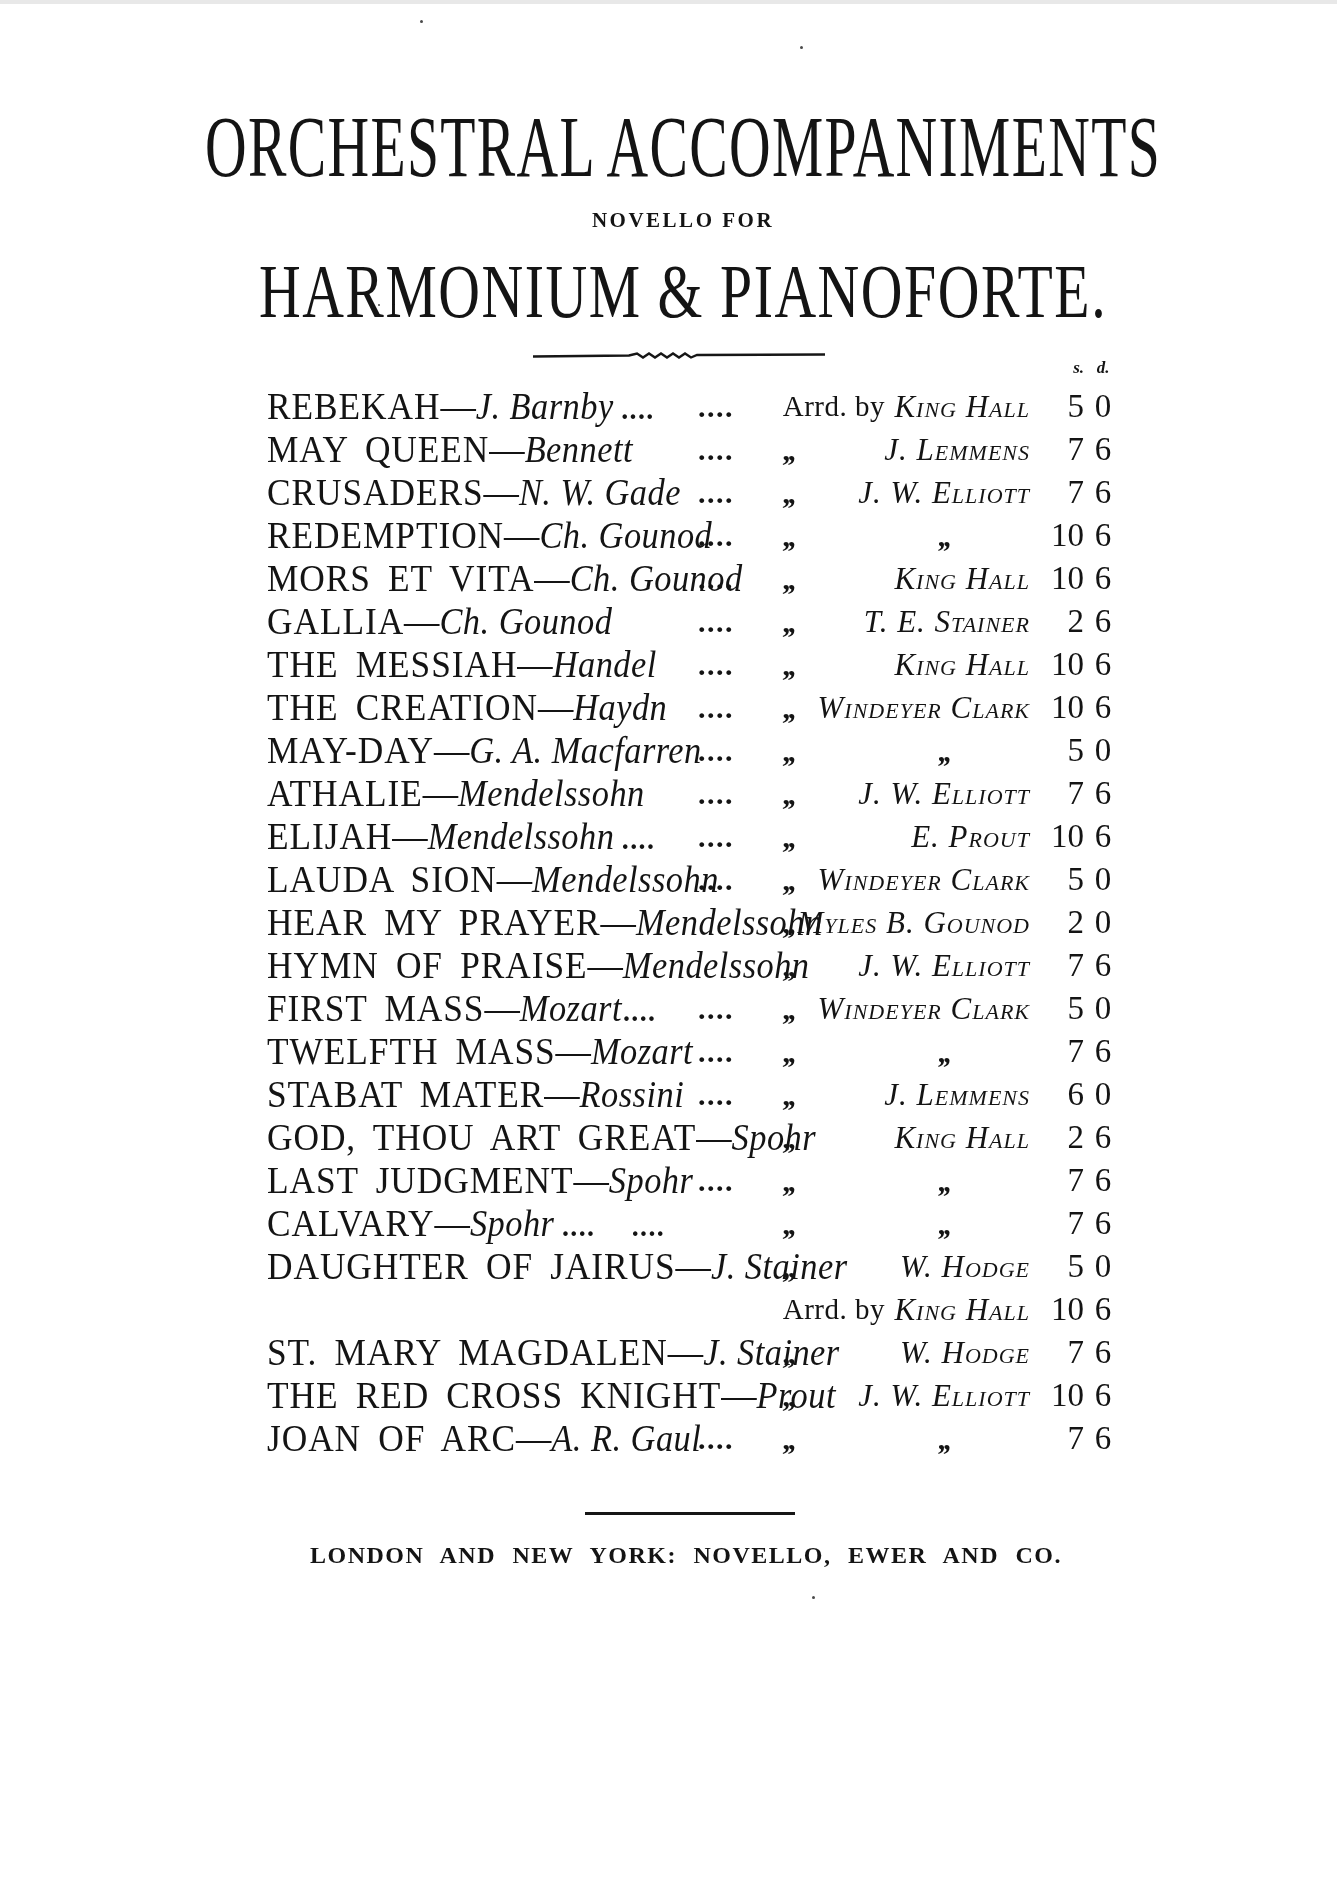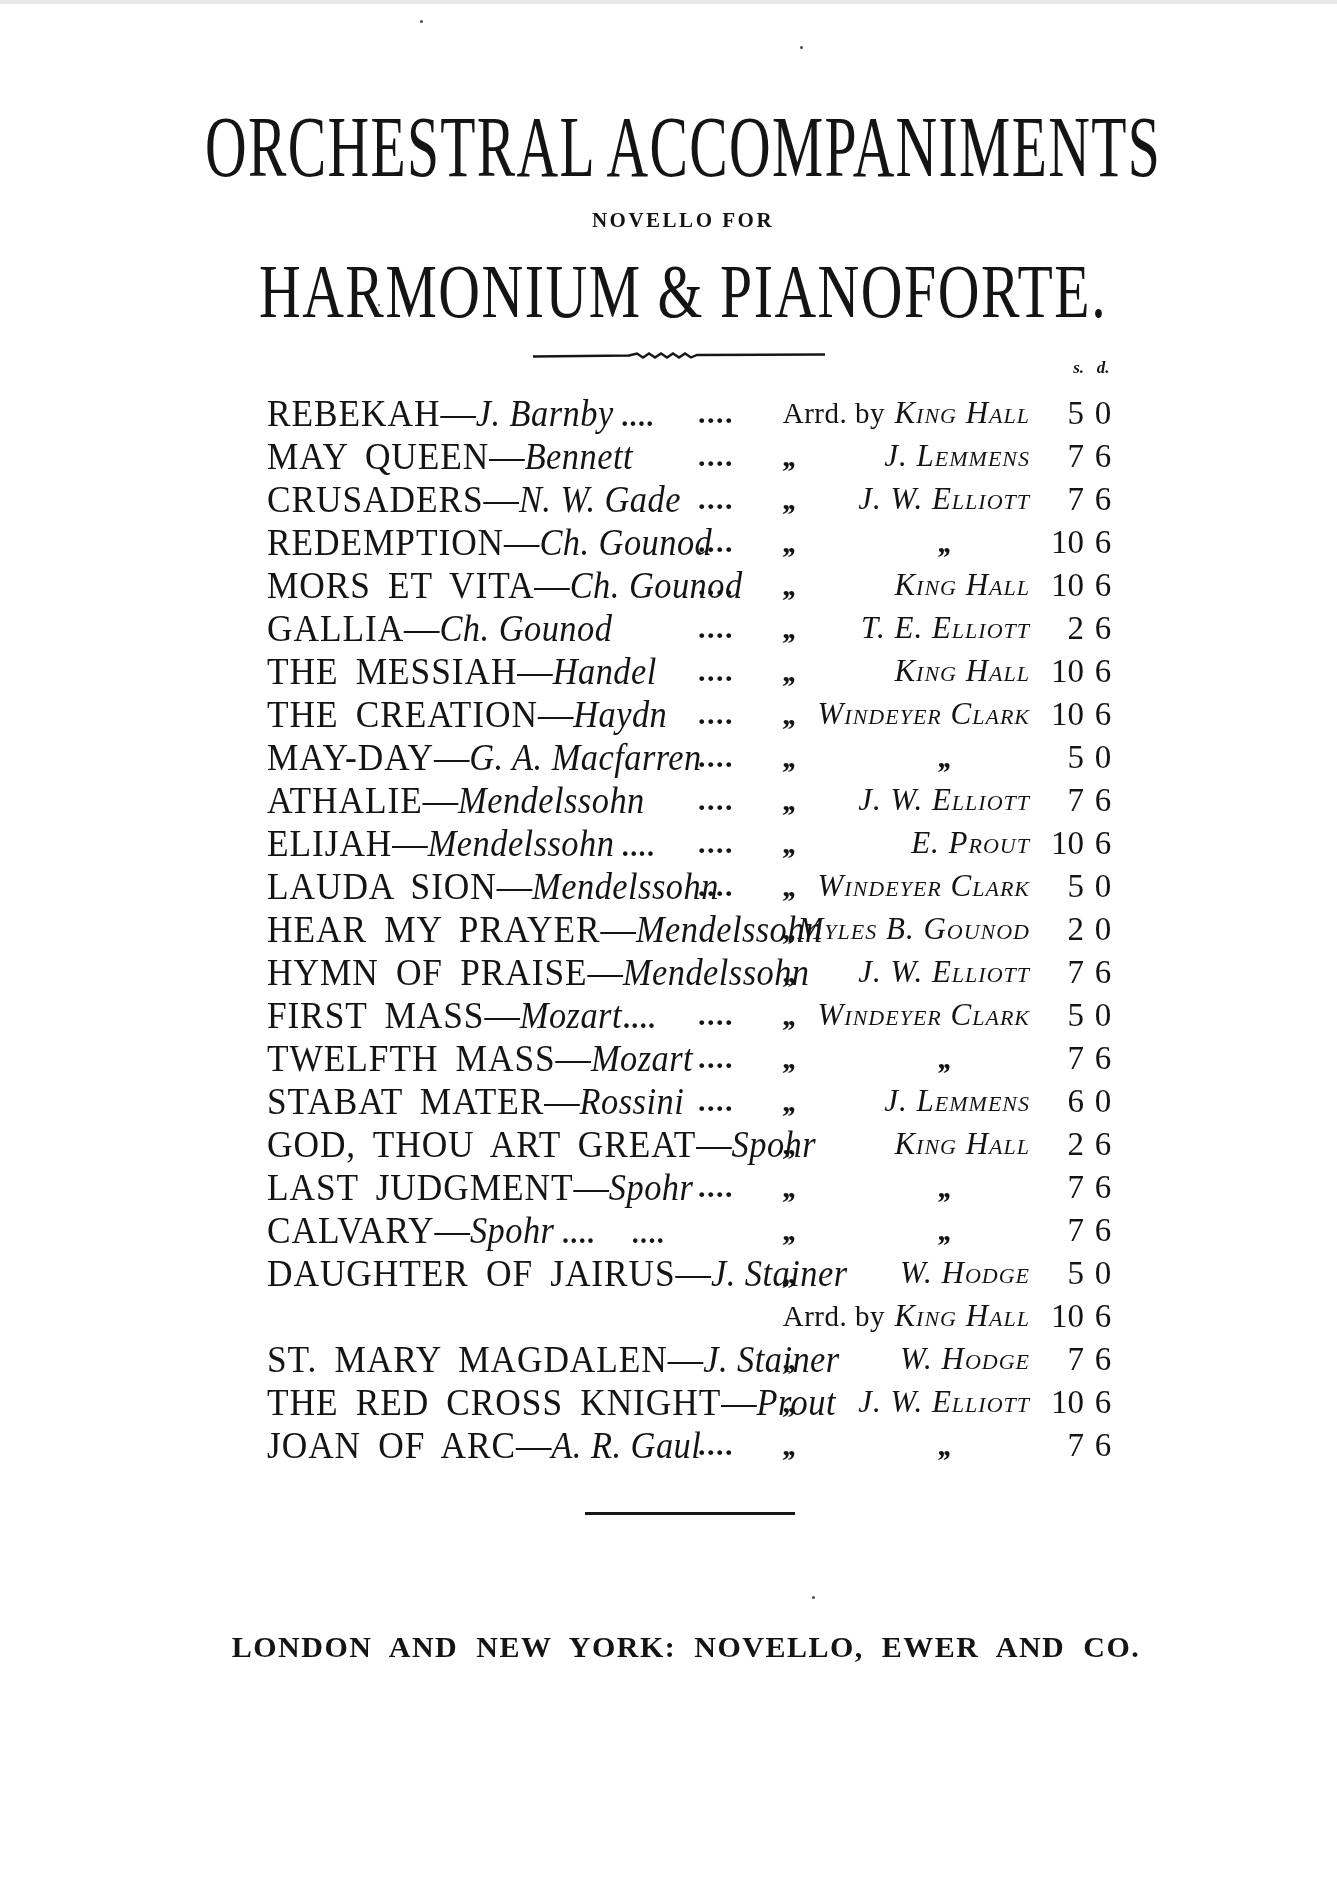--- a/index.html
+++ b/index.html
@@ -31,39 +31,39 @@
     letter-spacing:2px;
     transform:translateX(-50%) scaleX(0.76);
   }
   .divider { position:absolute; left:531px; top:345px; width:296px; height:12px; }
   
   .list { position:absolute; left:267px; top:350px; width:851px; }
   .sdhead { position:relative; height:28px; }
   .sdhead .c-s, .sdhead .c-d {
     font-style:italic; font-size:17px; line-height:28px; font-weight:bold;
   }
-  .row { position:relative; height:43px; line-height:62px; white-space:nowrap; }
+  .row { position:relative; height:43px; line-height:49px; white-space:nowrap; }
   .t { display:inline-block; transform:scaleX(0.93); transform-origin:0 50%; }
   .tt { font-size:38px; letter-spacing:1px; word-spacing:8px; }
   .dash { font-size:38px; }
   .comp { font-style:italic; font-size:37px; letter-spacing:0.5px; }
   .tdots { font-size:30px; font-weight:bold; letter-spacing:1.5px; word-spacing:30px; margin-left:8px; }
   .c-leader, .c-by, .c-arr, .c-s, .c-d { position:absolute; top:0; }
   .c-leader { left:409px; width:80px; text-align:center; font-size:30px; font-weight:bold; letter-spacing:1.5px; }
   .c-by { left:486px; width:70px; text-align:center; font-size:30px; font-weight:bold; letter-spacing:-2px; }
   .c-by.arrdby { left:auto; right:233px; width:auto; text-align:left; font-size:29px; font-weight:normal; letter-spacing:0.5px; }
   .c-arr { right:88px; font-variant:small-caps; font-size:31px; letter-spacing:1px;font-style:italic; }
   .c-arr.ditto { right:168px; font-variant:normal; font-size:30px; font-weight:bold; letter-spacing:-2px; }
   .c-s { right:34px; width:55px; text-align:right; font-size:33px; }
   .c-d { right:0; width:30px; text-align:center; font-size:33px; }
   
   .footer-rule { position:absolute; left:585px; top:1508px; width:210px; height:3px; background:#161616; }
   .footer {
-    position:absolute; left:35px; top:1626px; width:1302px; text-align:center;
-    font-size:30px; letter-spacing:1.5px; word-spacing:9px; font-weight:bold;
+    position:absolute; left:35px; top:1538px; width:1302px; text-align:center;
+    font-size:24px; letter-spacing:1.5px; word-spacing:9px; font-weight:bold;
   }
   .speck { position:absolute; background:#4a4a4a; border-radius:50%; }
 </style>
 </head>
 <body>
 
 <div class="page">
 
   <div class="title-main">ORCHESTRAL ACCOMPANIMENTS</div>
   <div class="subtitle">NOVELLO FOR</div>
@@ -121,21 +121,21 @@
       <span class="c-by">,,</span>
       <span class="c-arr">King Hall</span>
       <span class="c-s">10</span>
       <span class="c-d">6</span>
     </div>
 
     <div class="row">
       <span class="t"><span class="tt">GALLIA</span><span class="dash">—</span><span class="comp">Ch. Gounod</span></span>
       <span class="c-leader">....</span>
       <span class="c-by">,,</span>
-      <span class="c-arr">T. E. Elliott</span>
+      <span class="c-arr">T. E. Stainer</span>
       <span class="c-s">2</span>
       <span class="c-d">6</span>
     </div>
 
     <div class="row">
       <span class="t"><span class="tt">THE MESSIAH</span><span class="dash">—</span><span class="comp">Handel</span></span>
       <span class="c-leader">....</span>
       <span class="c-by">,,</span>
       <span class="c-arr">King Hall</span>
       <span class="c-s">10</span>

